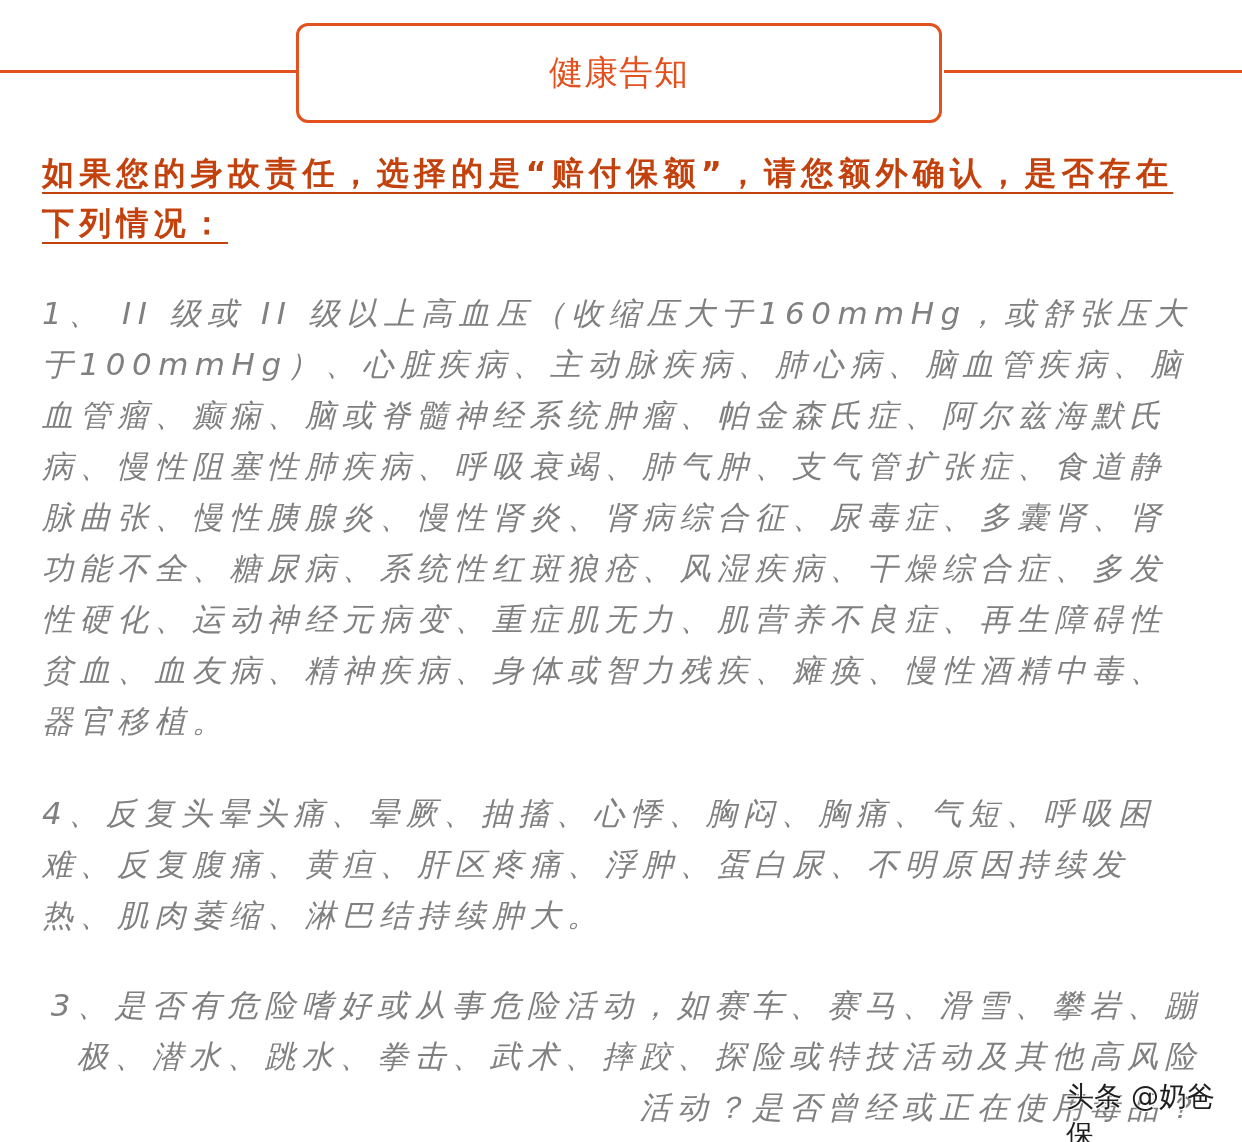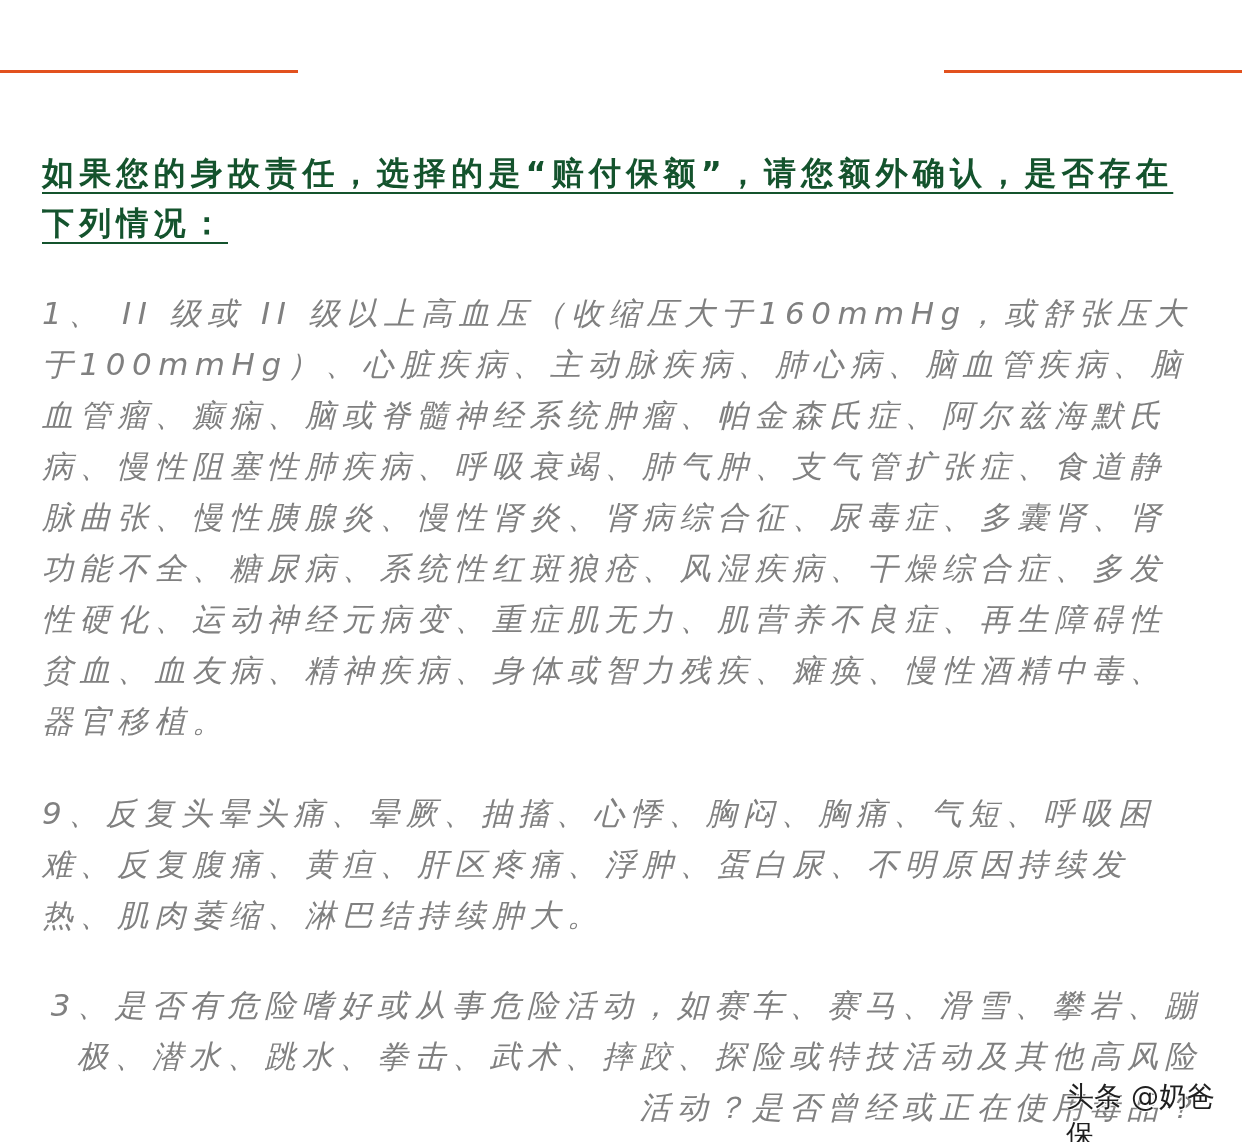--- a/index.html
+++ b/index.html
@@ -46,21 +46,21 @@
     .title-text {
       color: #e2511e;
       font-size: 34px;
       letter-spacing: 1px;
     }
     .intro {
       position: absolute;
       left: 42px;
       top: 148px;
       width: 1160px;
-      color: #14532d;
+      color: #c2410c;
       font-size: 32px;
       font-weight: bold;
       line-height: 50px;
       letter-spacing: 5.2px;
     }
     .intro span {
       text-decoration: underline;
       text-decoration-thickness: 2px;
       text-underline-offset: 8px;
     }
@@ -86,23 +86,26 @@
       font-size: 28px;
       text-shadow: 0 0 2px #ffffff, 1px 1px 0 #ffffff, -1px -1px 0 #ffffff;
     }
   </style>
 </head>
 <body>
 
 <div class="header">
   <div class="header-line left"></div>
   <div class="header-line right"></div>
+  <div class="title-box">
+    <span class="title-text">健康告知</span>
+  </div>
 </div>
 
 <div class="intro">
   <span>如果您的身故责任，选择的是“赔付保额”，请您额外确认，是否存在下列情况：</span>
 </div>
 
 <div class="para p1">1、 II 级或 II 级以上高血压（收缩压大于160mmHg，或舒张压大于100mmHg）、心脏疾病、主动脉疾病、肺心病、脑血管疾病、脑血管瘤、癫痫、脑或脊髓神经系统肿瘤、帕金森氏症、阿尔兹海默氏病、慢性阻塞性肺疾病、呼吸衰竭、肺气肿、支气管扩张症、食道静脉曲张、慢性胰腺炎、慢性肾炎、肾病综合征、尿毒症、多囊肾、肾功能不全、糖尿病、系统性红斑狼疮、风湿疾病、干燥综合症、多发性硬化、运动神经元病变、重症肌无力、肌营养不良症、再生障碍性贫血、血友病、精神疾病、身体或智力残疾、瘫痪、慢性酒精中毒、器官移植。</div>
-<div class="para p2">9、反复头晕头痛、晕厥、抽搐、心悸、胸闷、胸痛、气短、呼吸困难、反复腹痛、黄疸、肝区疼痛、浮肿、蛋白尿、不明原因持续发热、肌肉萎缩、淋巴结持续肿大。</div>
+<div class="para p2">4、反复头晕头痛、晕厥、抽搐、心悸、胸闷、胸痛、气短、呼吸困难、反复腹痛、黄疸、肝区疼痛、浮肿、蛋白尿、不明原因持续发热、肌肉萎缩、淋巴结持续肿大。</div>
 <div class="para p3">3、是否有危险嗜好或从事危险活动，如赛车、赛马、滑雪、攀岩、蹦极、潜水、跳水、拳击、武术、摔跤、探险或特技活动及其他高风险活动？是否曾经或正在使用毒品？</div>
 
 <div class="watermark">头条 @奶爸保</div>
 
 </body></html>

